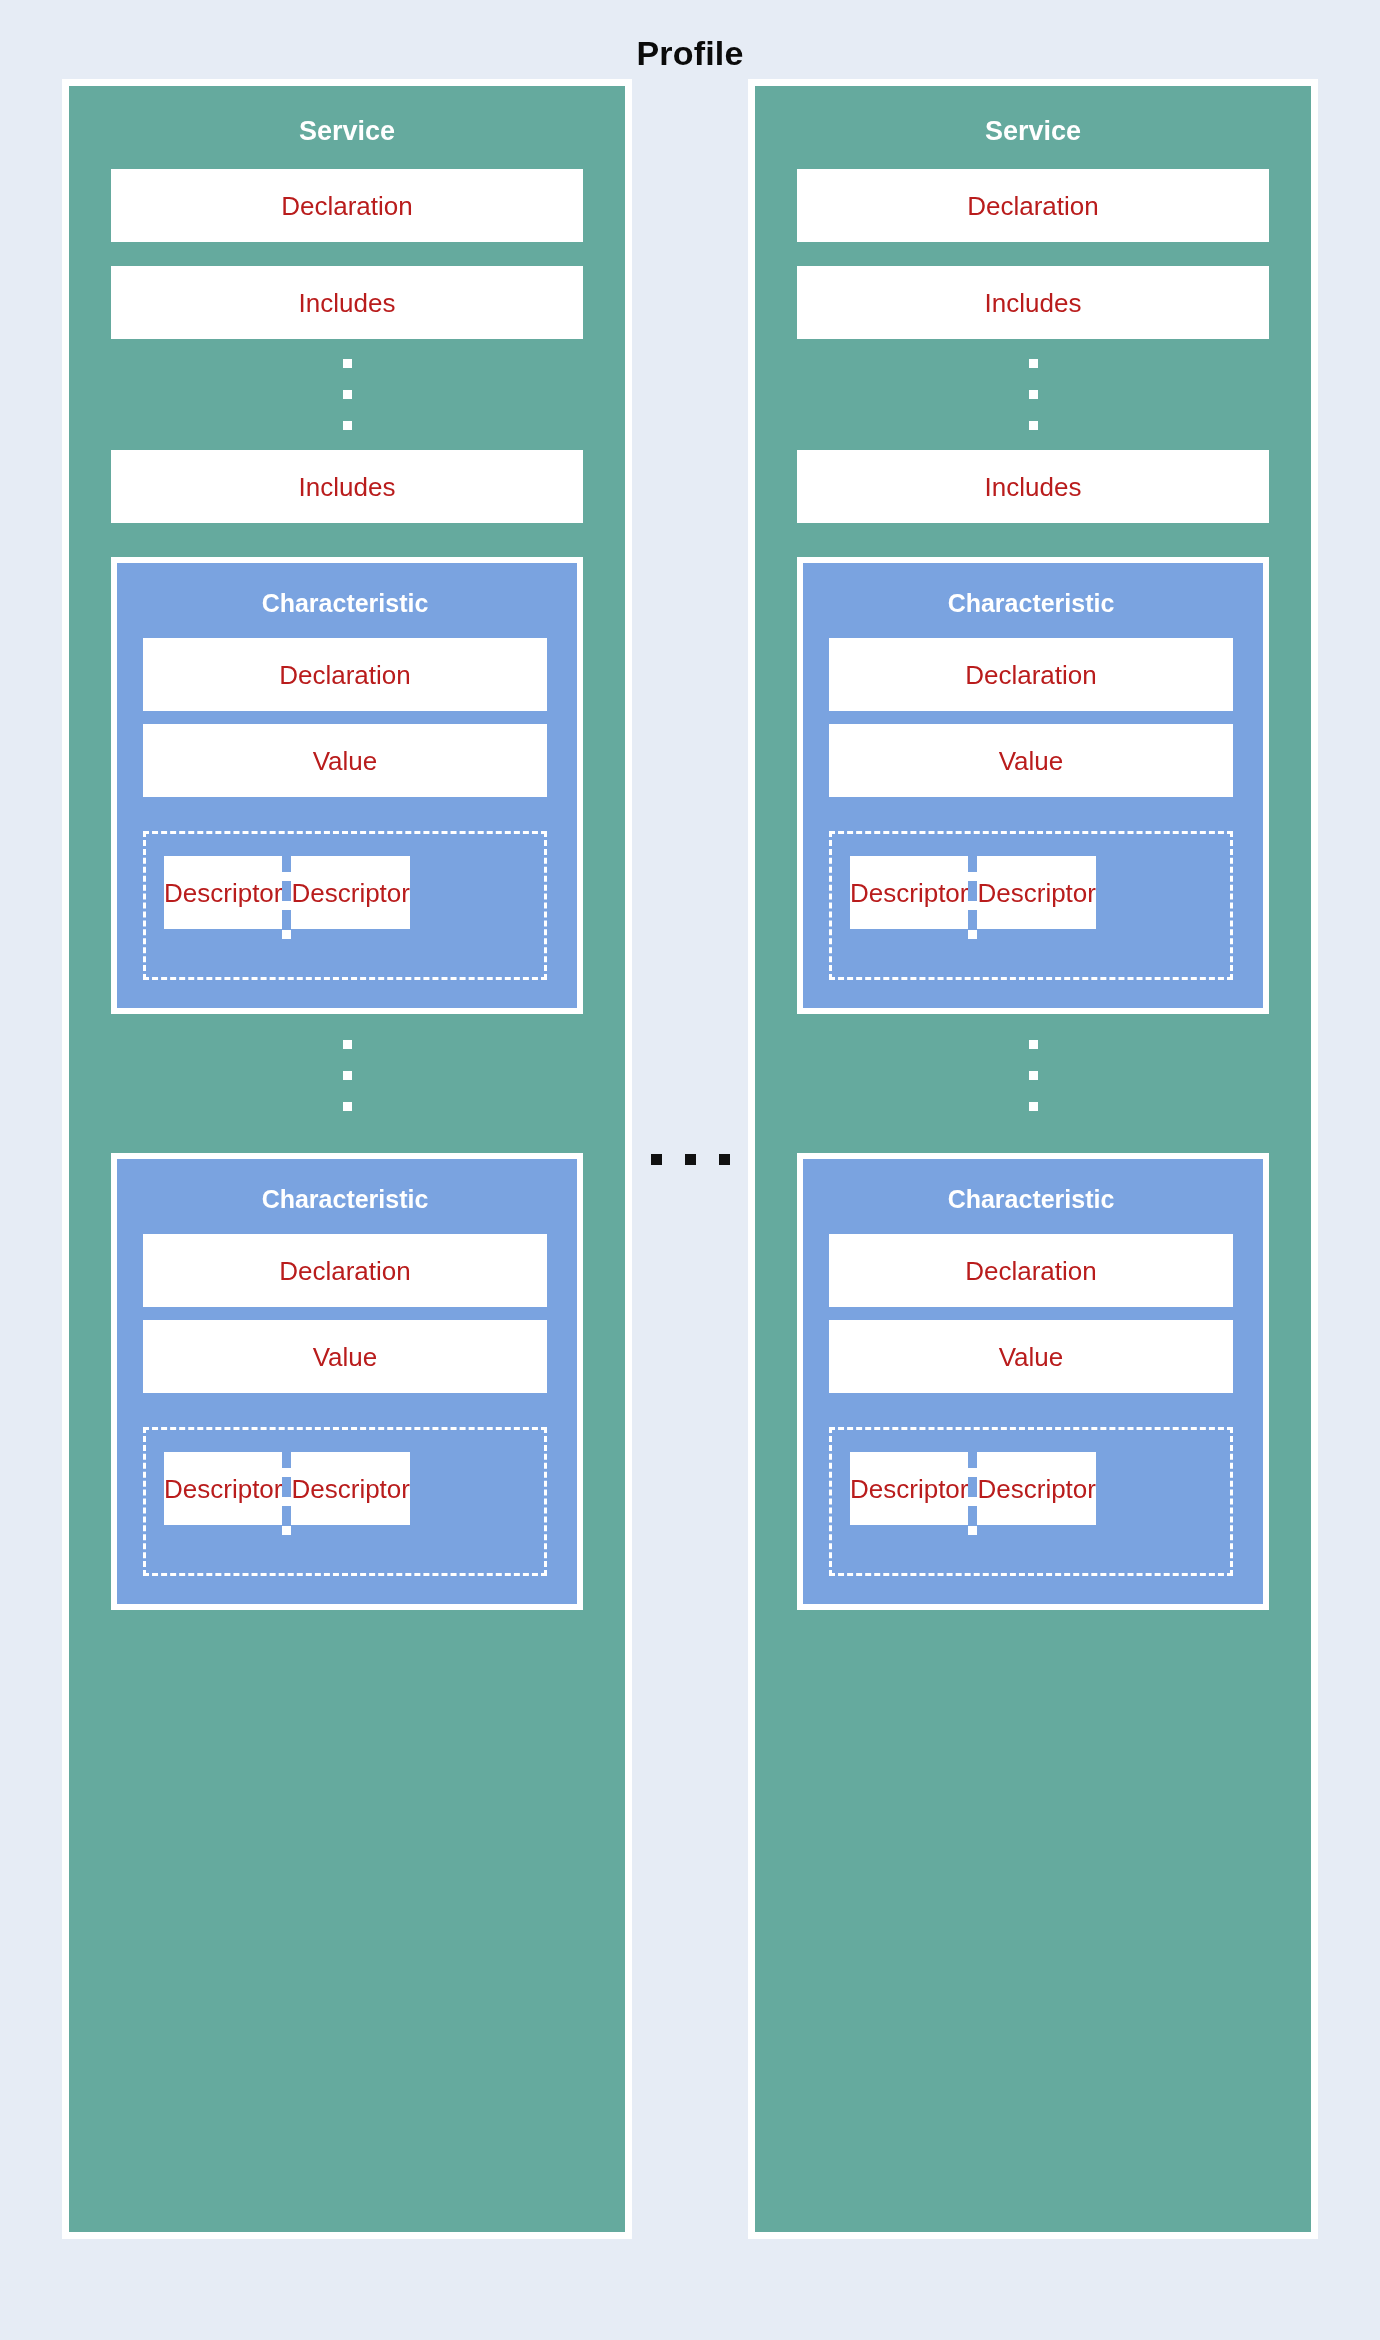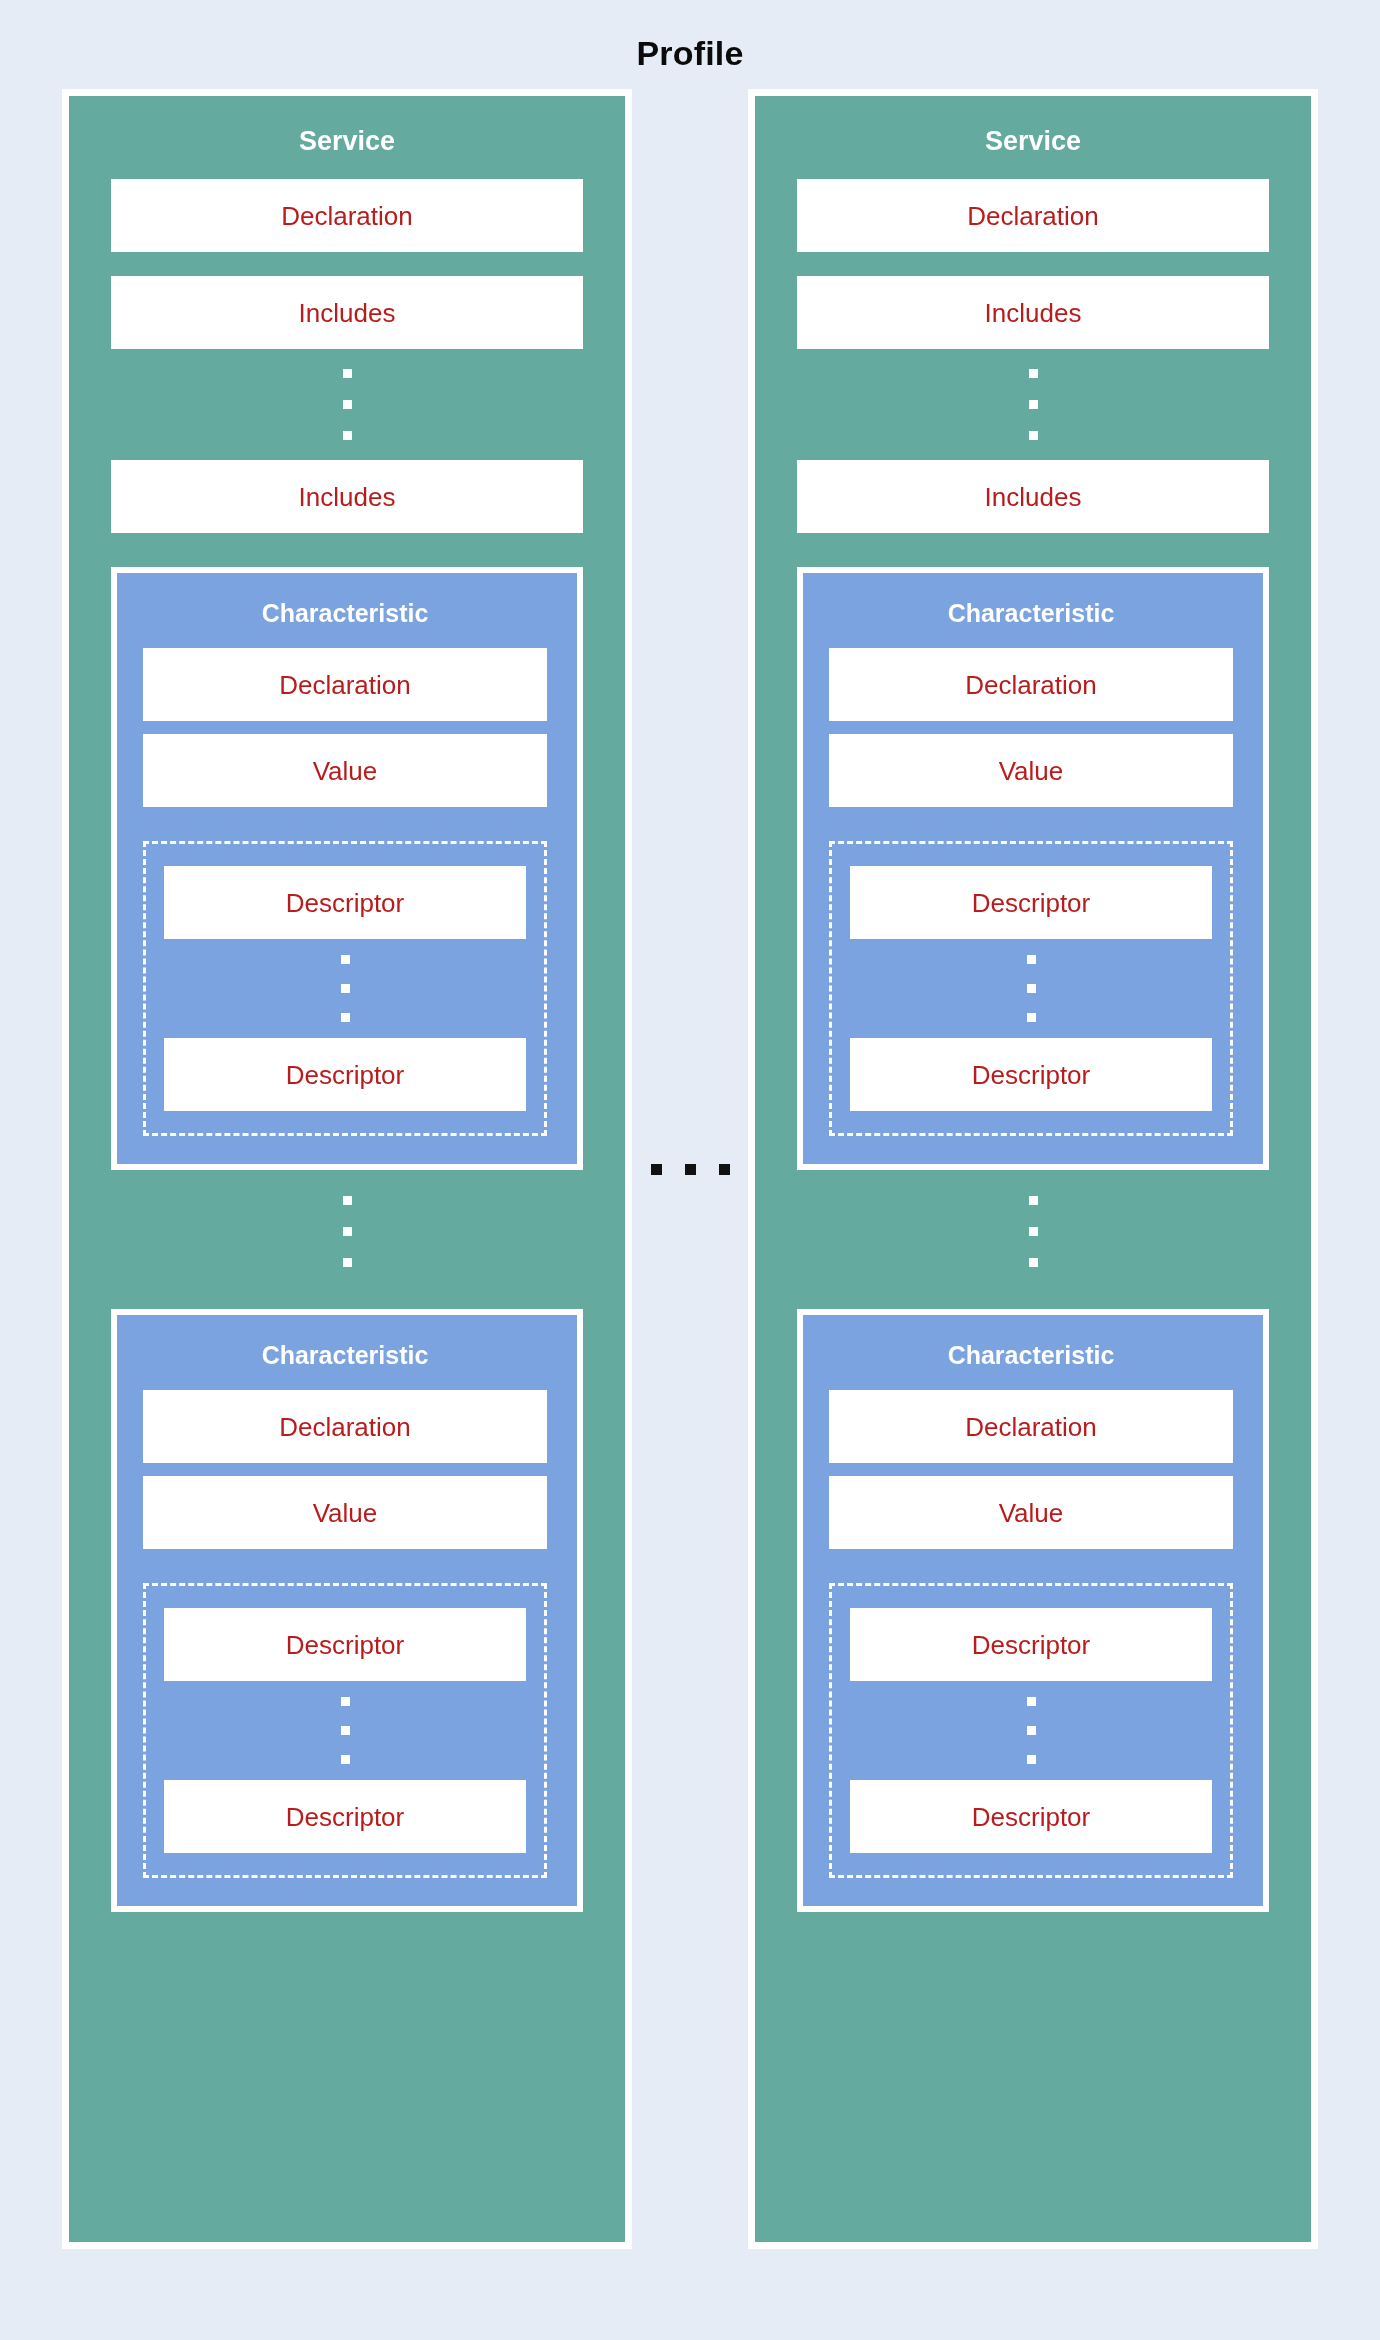--- a/index.html
+++ b/index.html
@@ -31,21 +31,21 @@
   }
 
   .columns {
     display: flex;
     justify-content: center;
     align-items: stretch;
     gap: 0;
     padding: 0 62px;
     box-sizing: border-box;
     height: 2160px;
-    margin-top: 16px;
+    margin-top: 6px;
   }
 
   
   .service {
     background: #65aa9e;
     border: 7px solid #ffffff;
     box-sizing: border-box;
     width: 572px;
     padding: 16px 42px 34px 42px;
     display: flex;
@@ -113,21 +113,21 @@
     margin: 16px 0 20px 0;
   }
 
   
   .descriptors {
     border: 3px dashed #ffffff;
     box-sizing: border-box;
     margin-top: 34px;
     padding: 22px 18px 22px 18px;
     display: flex;
-    flex-direction: column;
+    flex-direction: row;
   }
 
   
   .char-sep {
     display: flex;
     flex-direction: column;
     align-items: center;
     justify-content: center;
     gap: 22px;
     padding: 26px 0 8px 0;

